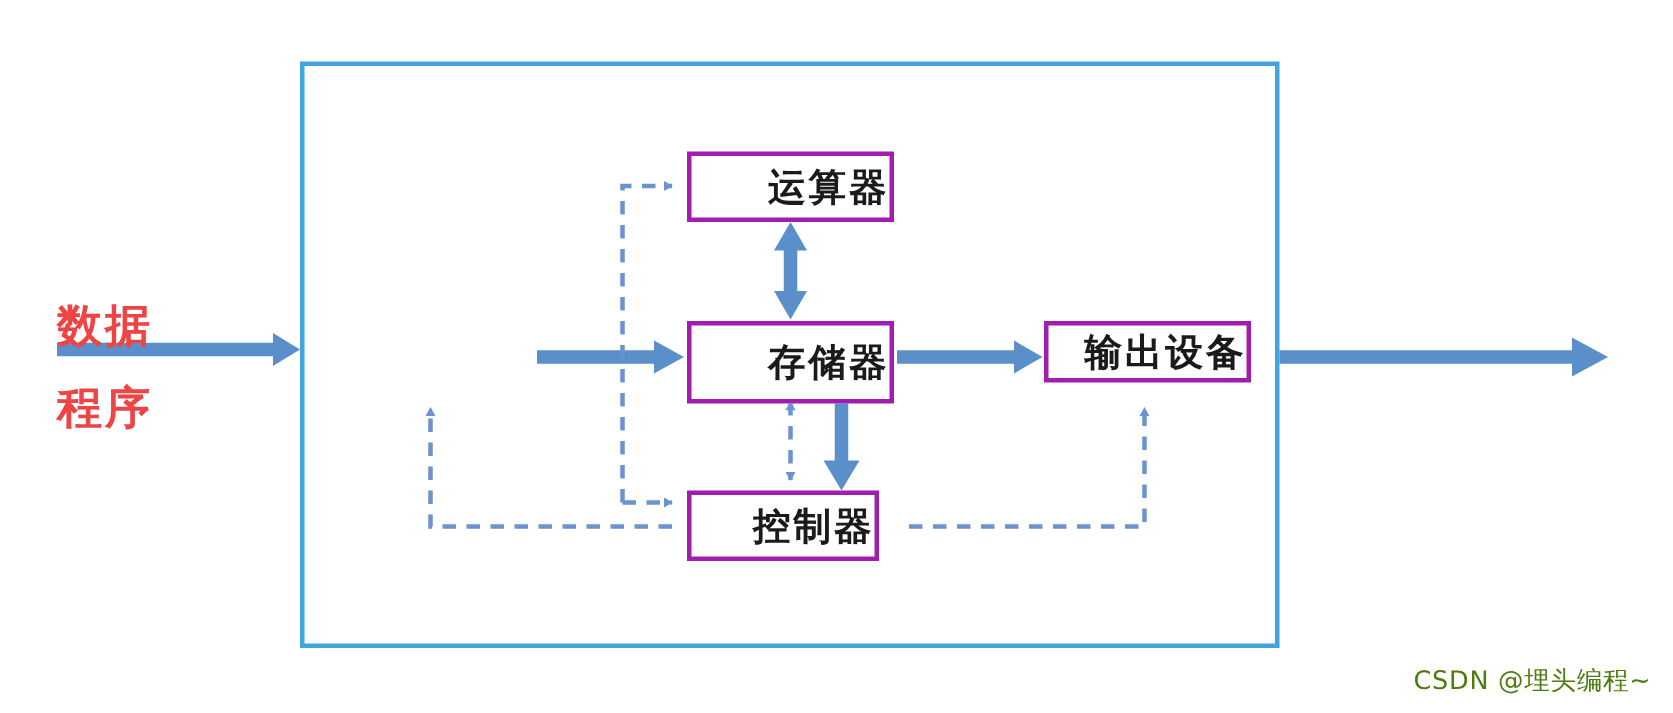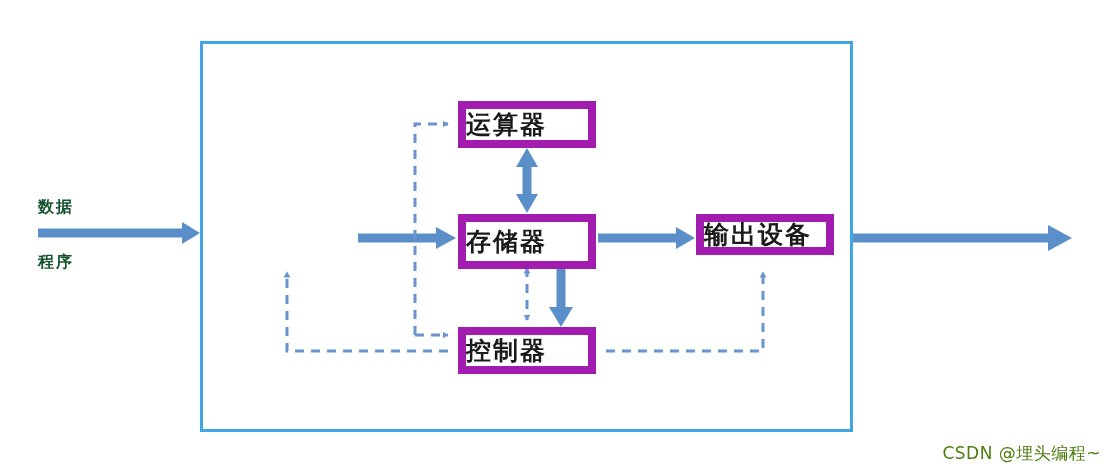--- a/index.html
+++ b/index.html
@@ -23,35 +23,35 @@
   svg.layer {
     position: absolute;
     left: 0; top: 0;
     width: 1115px;
     height: 475px;
   }
   .node-box {
     position: absolute;
     box-sizing: border-box;
     background: #ffffff;
-    border: 8px solid #a21caf;
+    border: 3px solid #a21caf;
     display: flex;
     align-items: center;
-    justify-content: flex-start;
+    justify-content: flex-end;
     color: #1a1a1a;
     font-size: 25px;
     letter-spacing: 2px;
     font-family: "DejaVu Serif", "Liberation Serif", serif;
     font-weight: 600;
     white-space: nowrap;
   }
   .side-label {
     position: absolute;
-    color: #14532d;
-    font-size: 16px;
+    color: #ef4444;
+    font-size: 30px;
     letter-spacing: 2px;
     font-family: "DejaVu Serif", "Liberation Serif", serif;
     font-weight: 600;
     white-space: nowrap;
   }
   .outer-frame {
     position: absolute;
     box-sizing: border-box;
     border: 3px solid #41a5e0;
     background: transparent;
@@ -147,21 +147,21 @@
 
 
   <div class="node-box" style="left:458px; top:101px; width:138px; height:47px;">
     <span>运算器</span>
   </div>
 
   <div class="node-box" style="left:458px; top:214px; width:138px; height:55px;">
     <span>存储器</span>
   </div>
 
-  <div class="node-box" style="left:458px; top:327px; width:138px; height:47px;">
+  <div class="node-box" style="left:458px; top:327px; width:128px; height:47px;">
     <span>控制器</span>
   </div>
 
   <div class="node-box" style="left:696px; top:214px; width:138px; height:41px;">
     <span>输出设备</span>
   </div>
 
   <div class="side-label" style="left:38px; top:197px;">数据</div>
 
   <div class="side-label" style="left:38px; top:252px;">程序</div>

